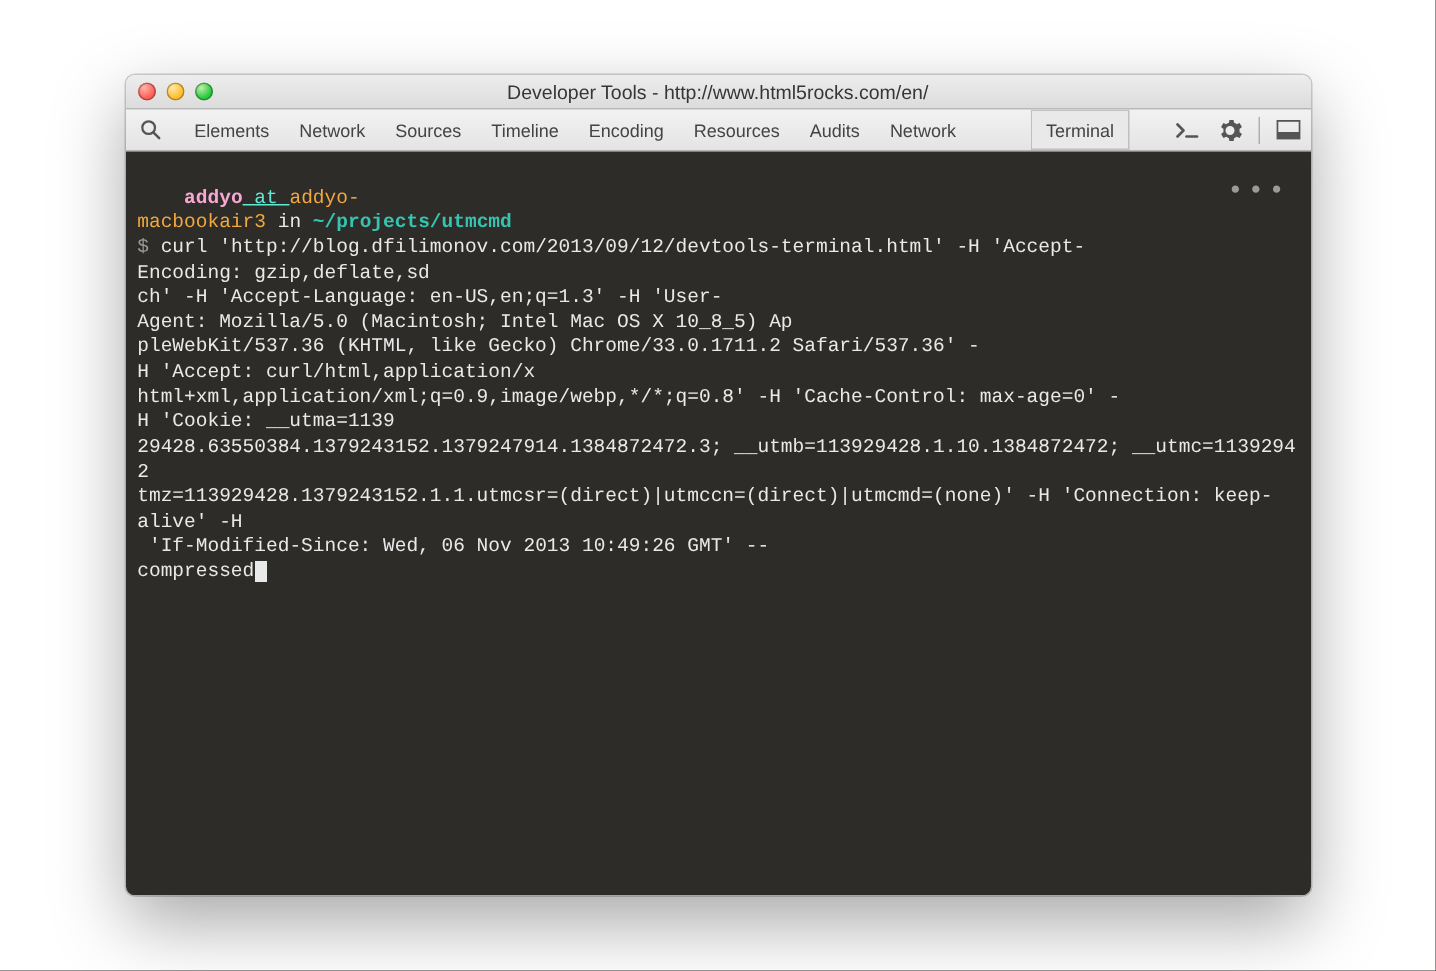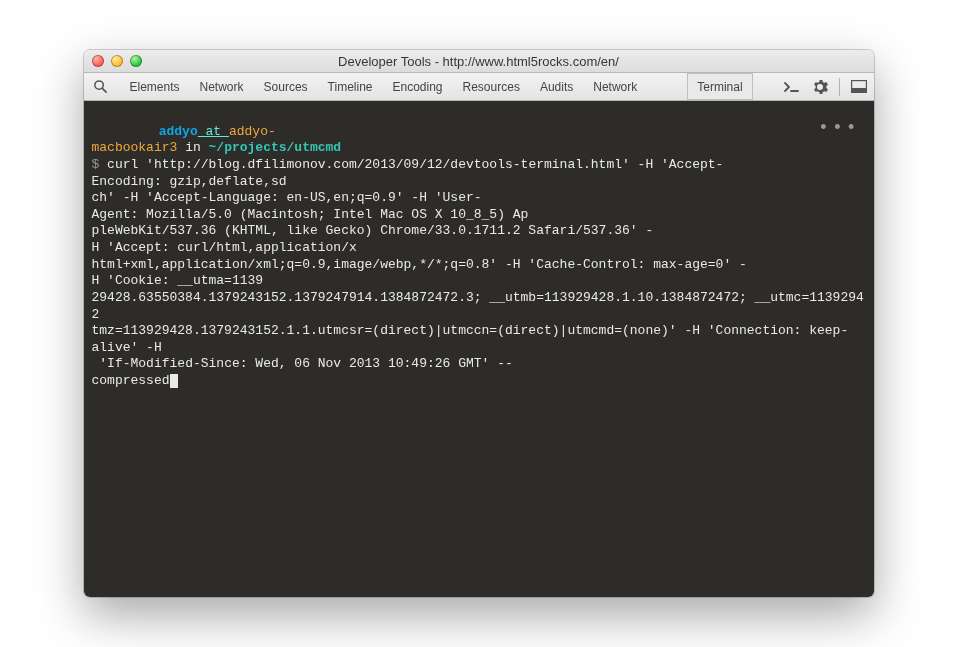--- a/index.html
+++ b/index.html
@@ -104,21 +104,21 @@
       color: #e9e9e9;
       font-family: Menlo, Monaco, "Courier New", monospace;
       font-size: 13px;
       line-height: 1.28;
       padding: 6px 4px 10px 8px;
       position: relative;
       overflow: hidden;
       white-space: pre-wrap;
       word-break: break-all;
     }
-    .p-user { color: #0ea5e9; font-weight: bold; margin-left: 36px; }
+    .p-user { color: #f9a8d4; font-weight: bold; }
     .p-at   { color: #5eead4; text-decoration: underline; }
     .p-host { color: #f1a83c; font-weight: normal; }
     .p-in   { color: #e9e9e9; text-align: right; }
     .p-path { color: #35c4b0; font-weight: bold; }
     .p-prompt { color: #999; }
     .cursor {
       display: inline-block;
       width: 8px; height: 14px;
       background: #e9e9e9;
       vertical-align: text-bottom;
@@ -184,21 +184,21 @@
           </svg>
       </span>
     </div>
   </div>
 
   <div class="terminal">
     <span class="dots-menu">•••</span><span class="p-user">addyo</span><span class="p-at"> at </span><span class="p-host">addyo-</span>
 <span class="p-host">macbookair3</span><span class="p-in"> in </span><span class="p-path">~/projects/utmcmd</span>
 <span class="p-prompt">$ </span><span>curl 'http://blog.dfilimonov.com/2013/09/12/devtools-terminal.html' -H 'Accept-</span>
 <span>Encoding: gzip,deflate,sd</span>
-<span>ch' -H 'Accept-Language: en-US,en;q=0.9' -H 'User-</span>
+<span>ch' -H 'Accept-Language: en-US,en;q=1.3' -H 'User-</span>
 <span>Agent: Mozilla/5.0 (Macintosh; Intel Mac OS X 10_8_5) Ap</span>
 <span>pleWebKit/537.36 (KHTML, like Gecko) Chrome/33.0.1711.2 Safari/537.36' -</span>
 <span>H 'Accept: curl/html,application/x</span>
 <span>html+xml,application/xml;q=0.9,image/webp,*/*;q=0.8' -H 'Cache-Control: max-age=0' -</span>
 <span>H 'Cookie: __utma=1139</span>
 <span>29428.63550384.1379243152.1379247914.1384872472.3; __utmb=113929428.1.10.1384872472; __utmc=11392942</span>
 <span>tmz=113929428.1379243152.1.1.utmcsr=(direct)|utmccn=(direct)|utmcmd=(none)' -H 'Connection: keep-</span>
 <span>alive' -H</span>
 <span> 'If-Modified-Since: Wed, 06 Nov 2013 10:49:26 GMT' --</span>
 <span>compressed</span><span class="cursor"></span>

